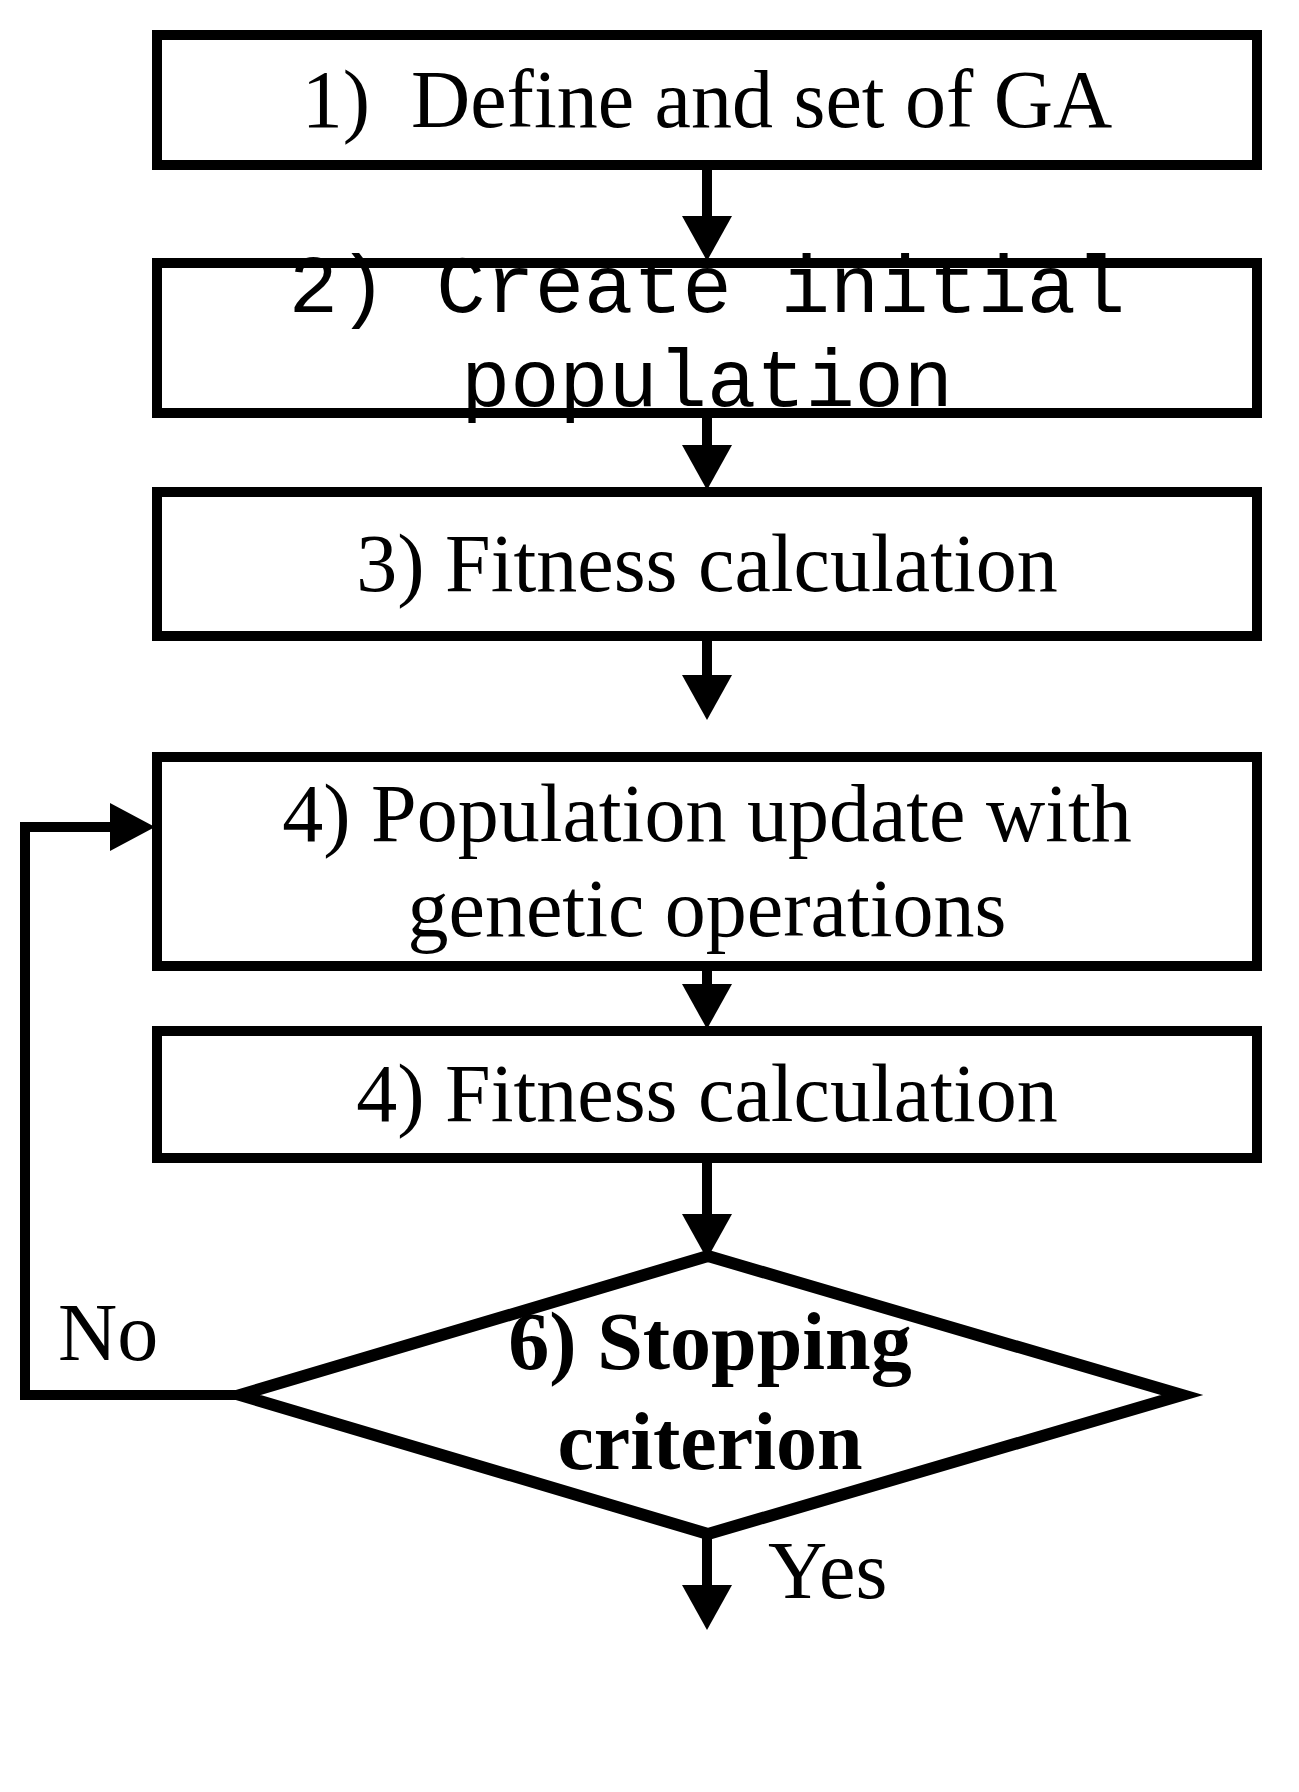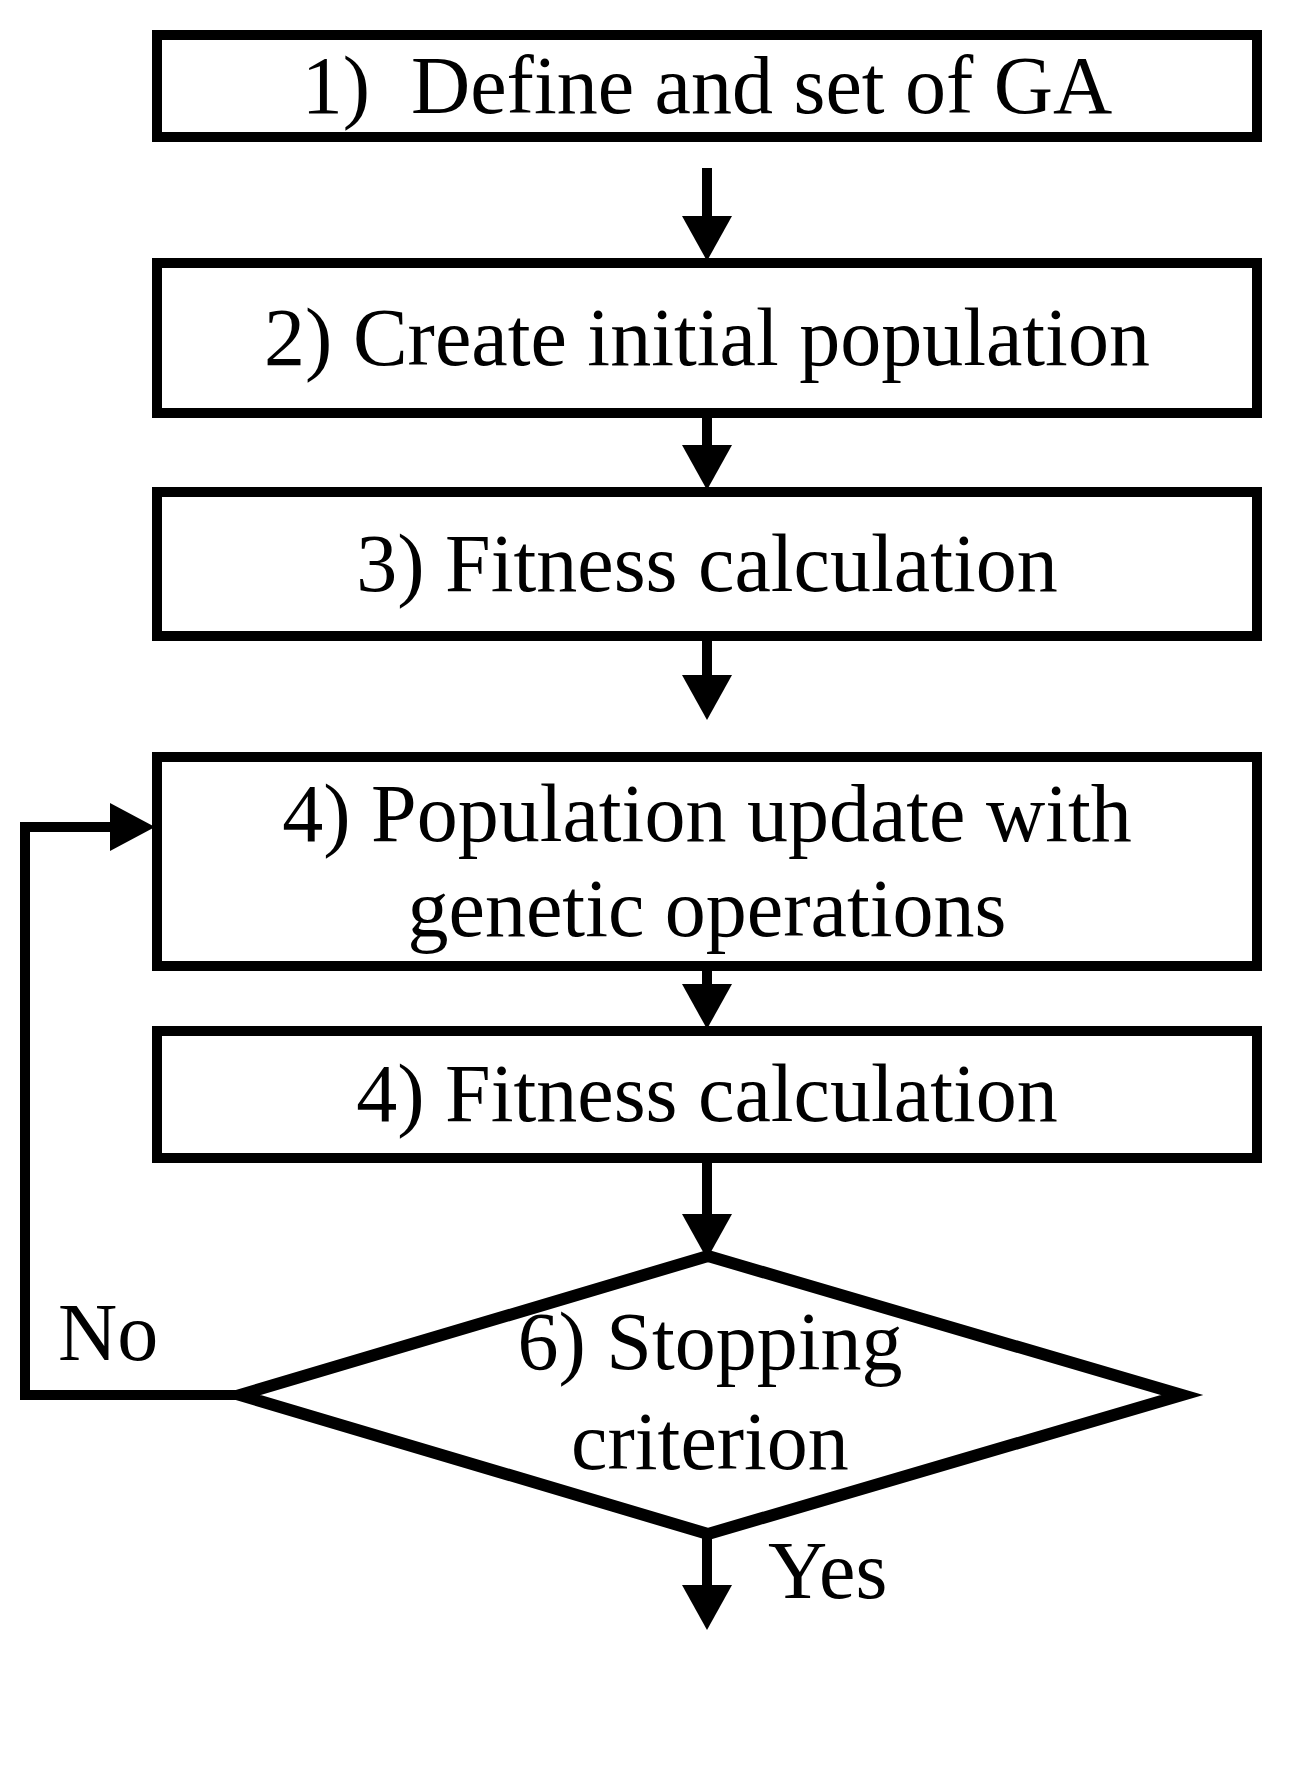--- a/index.html
+++ b/index.html
@@ -34,36 +34,37 @@
     align-items: center;
     justify-content: center;
   }
   .flow-label {
     font-size: 82px;
     line-height: 1.15;
     text-align: center;
     white-space: pre-wrap;
     color: #000000;
   }
-  #step-1-box { top: 30px;   height: 112px; }
-  #step-2-box { top: 258px;  height: 160px; }
+  #step-1-box { top: 30px;   height: 140px; }
+  #step-2-box { top: 258px;  height: 160px; font-family: Liberation Mono, monospace; }
   #step-3-box { top: 487px;  height: 154px; }
   #step-4-box { top: 717px;  height: 219px; margin-top: 35px; }
   #step-5-box { top: 1026px; height: 137px; }
   #step-7-box { top: 1627px; height: 140px; }
 
   #step-6-label-wrap {
     position: absolute;
     left: 340px;
     top: 1292px;
     width: 740px;
     text-align: center;
   }
   #step-6-label-wrap .flow-label {
     line-height: 1.22;
+    font-weight: bold;
   }
   .branch-label {
     position: absolute;
     font-size: 82px;
     line-height: 1;
     color: #000000;
   }
   #no-label  { left: 58px;  top: 1292px; }
   #yes-label { left: 768px; top: 1530px; }
 </style>

